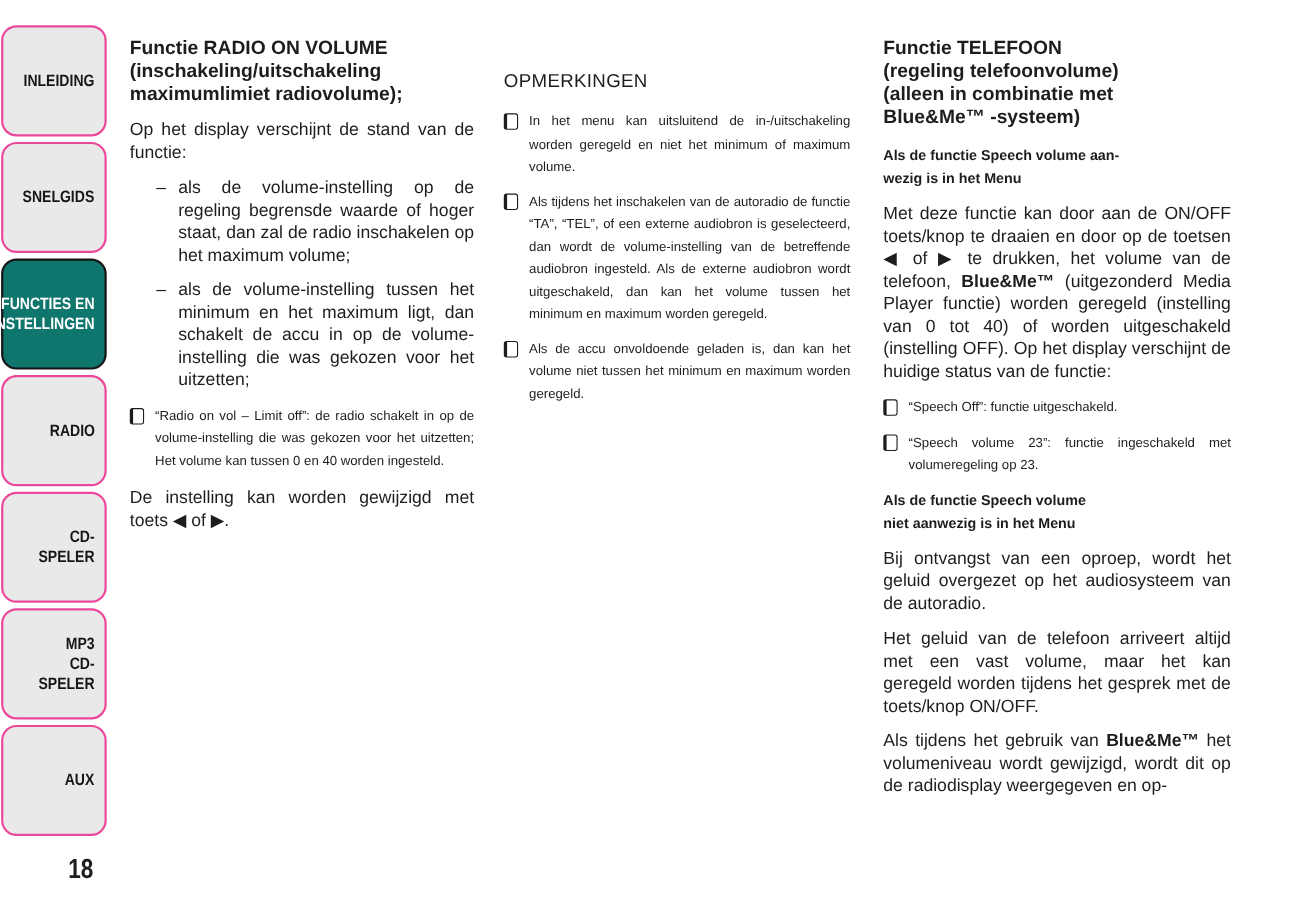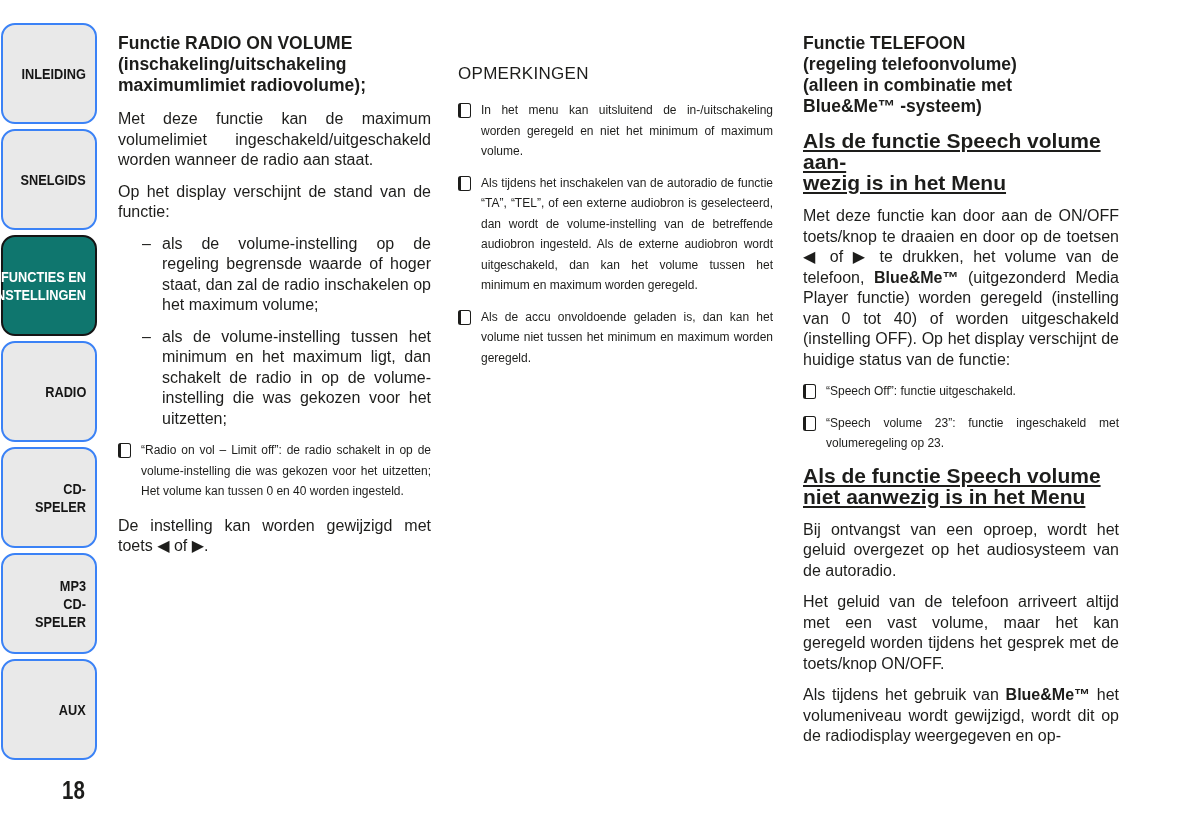--- a/index.html
+++ b/index.html
@@ -2,21 +2,21 @@
 <html lang="nl"><head>
 <meta charset="utf-8">
 <style>
   html,body{margin:0;padding:0;background:#ffffff;}
   body{font-family:"Liberation Sans","DejaVu Sans",sans-serif;color:#1d1d1b;}
   #page{position:relative;width:1191px;height:823px;background:#ffffff;overflow:hidden;}
 
   
   .tab{
     position:absolute;left:1px;width:96px;height:101px;
-    background:#e9e9e9;border:2px solid #3b82f6;border-radius:14px;
+    background:#e9e9e9;border:2px solid #ec4899;border-radius:14px;
     box-sizing:border-box;
     display:flex;align-items:center;justify-content:flex-end;
     padding-right:9px;
   }
   .tab .tab-label{
     font-weight:bold;font-size:15px;line-height:18px;text-align:right;
     white-space:pre-line;display:inline-block;
     transform:scaleX(.85);transform-origin:right center;
     color:#161616;letter-spacing:0;
   }
@@ -41,23 +41,22 @@
   .col{position:absolute;top:33px;}
   #col1{left:118px;width:313px;}
   #col2{left:458px;width:315px;margin-top:29px;}
   #col3{left:803px;width:316px;}
 
   .col h2{
     margin:0 0 13px 0;font-size:17.5px;line-height:21px;font-weight:bold;
     white-space:pre-line;
   }
   .col h3{
-    margin:10px 0 13px 0;font-size:21px;line-height:21px;font-weight:bold;
+    margin:10px 0 13px 0;font-size:13px;line-height:21px;font-weight:bold;
     white-space:pre-line;
-    text-decoration:underline;
   }
   .col h4{ 
     margin:2px 0 16px 0;font-size:17px;font-weight:normal;letter-spacing:.3px;
   }
   .col p{
     margin:0 0 11px 0;font-size:16px;line-height:20.5px;text-align:justify;
   }
   .bullet{
     position:relative;margin:0 0 11px 0;padding-left:23px;
     font-size:12px;line-height:20.5px;text-align:justify;
@@ -99,27 +98,26 @@
 CD-SPELER</span>
   </div>
   <div class="tab">
     <span class="tab-label">AUX</span>
   </div>
 
   <div class="col" id="col1">
     <h2>Functie RADIO ON VOLUME
 (inschakeling/uitschakeling
 maximumlimiet radiovolume);</h2>
-    <p>Met deze functie kan de maximum volumelimiet ingeschakeld/uitgeschakeld worden wanneer de radio aan staat.</p>
     <p>Op het display verschijnt de stand van de functie:</p>
     <div class="dash">
       <span class="mark">–</span><span>als de volume-instelling op de regeling begrensde waarde of hoger staat, dan zal de radio inschakelen op het maximum volume;</span>
     </div>
     <div class="dash">
-      <span class="mark">–</span><span>als de volume-instelling tussen het minimum en het maximum ligt, dan schakelt de radio in op de volume-instelling die was gekozen voor het uitzetten;</span>
+      <span class="mark">–</span><span>als de volume-instelling tussen het minimum en het maximum ligt, dan schakelt de accu in op de volume-instelling die was gekozen voor het uitzetten;</span>
     </div>
     <div class="bullet">
       <span class="box"></span><span>“Radio on vol – Limit off”: de radio schakelt in op de volume-instelling die was gekozen voor het uitzetten; Het volume kan tussen 0 en 40 worden ingesteld.</span>
     </div>
     <p style="margin-top:14px">De instelling kan worden gewijzigd met toets ◀ of ▶.</p>
   </div>
 
   <div class="col" id="col2">
     <h4>OPMERKINGEN</h4>
     <div class="bullet">

